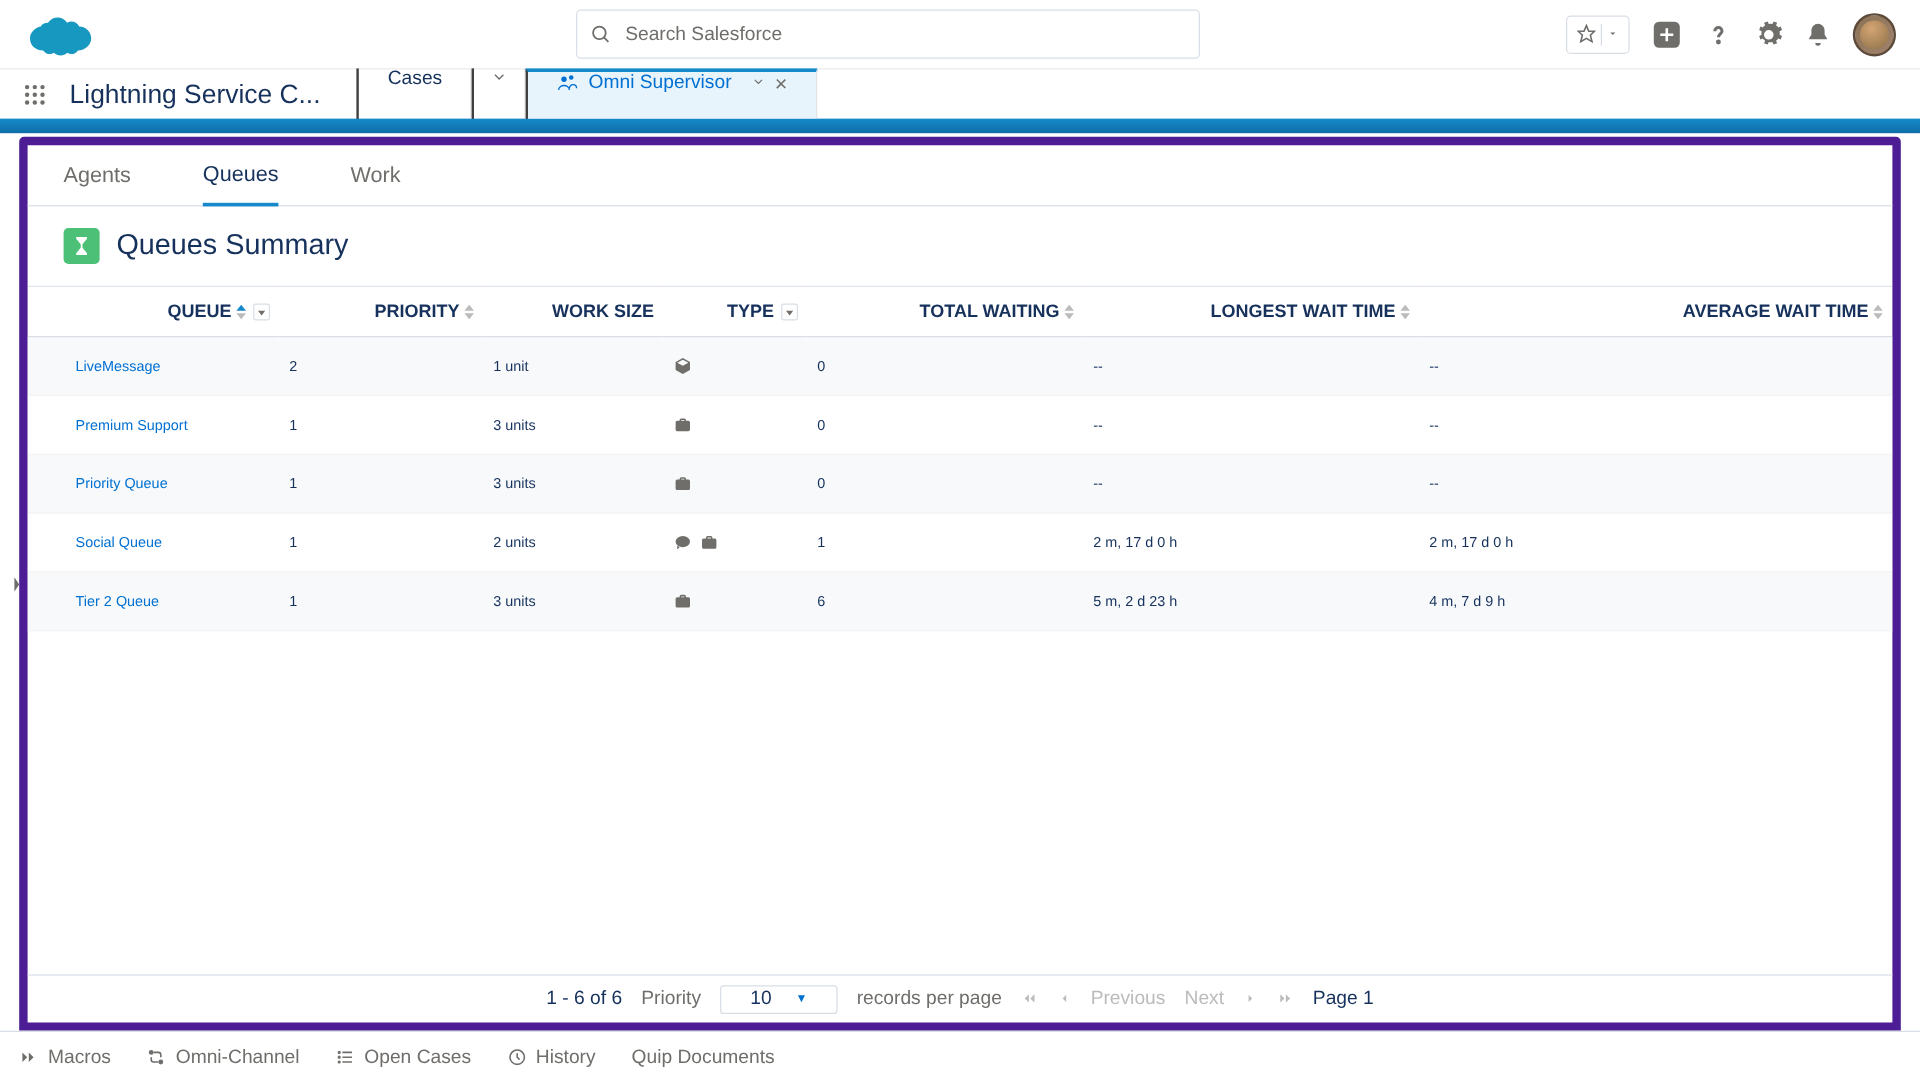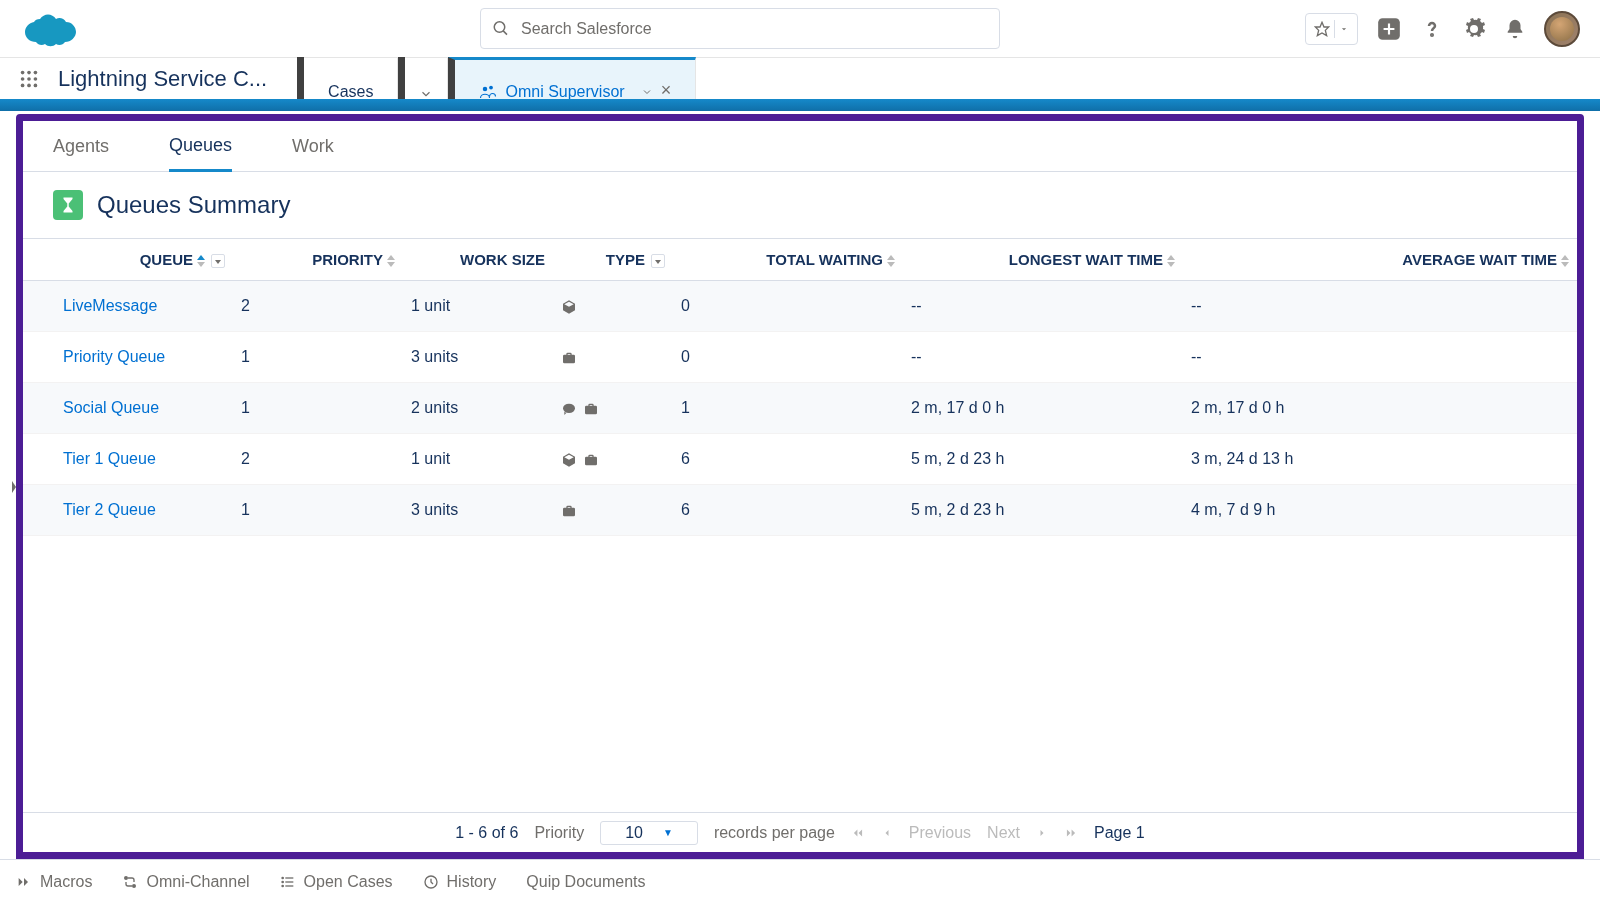--- a/index.html
+++ b/index.html
@@ -16,21 +16,21 @@
 .fav-btn .star{color:#706e6b;padding:0 4px}
 .fav-btn .drop{border-left:1px solid #d8dde6;padding:0 4px;color:#706e6b}
 .hicon{color:#706e6b;cursor:pointer;display:flex;align-items:center}
 .avatar{width:36px;height:36px;border-radius:50%;background:linear-gradient(135deg,#8b7355,#a0826d);border:2px solid #5c4a3a;overflow:hidden;position:relative}
 .avatar::after{content:"";position:absolute;inset:4px;background:radial-gradient(circle at 40% 30%,#d4a574,#8b6f47);border-radius:50%}
 .nav-bar{height:44px;display:flex;align-items:center;background:#fff;border-bottom:3px solid #1589ca;position:relative}
 .nav-bar::after{content:"";position:absolute;left:0;right:0;bottom:-12px;height:12px;background:linear-gradient(180deg,#1589ca 0%,#0f6fa8 100%)}
 .app-launcher{margin:0 18px;color:#706e6b;cursor:pointer}
 .app-launcher svg{display:block}
 .app-name{font-size:22px;color:#16325c;font-weight:400;margin-right:30px;white-space:nowrap}
-.nav-tab{height:44px;padding:0 24px;display:flex;align-items:flex-end;font-size:16px;color:#16325c;border-left:7px solid #404040;border-right:1px solid #e5e5e5;cursor:pointer;position:relative}
+.nav-tab{height:44px;padding:0 24px;display:flex;align-items:flex-start;font-size:16px;color:#16325c;border-left:2px solid #404040;border-right:1px solid #e5e5e5;cursor:pointer;position:relative}
 .nav-tab.chev{padding:0 14px;color:#706e6b}
 .nav-tab.active{background:#e8f4fb;border-top:3px solid #1589ca;color:#0070d2}
 .nav-tab .ticon{margin-right:8px;color:#706e6b}
 .nav-tab.active .ticon{color:#0070d2}
 .nav-tab .tchev{margin-left:16px;color:#706e6b;cursor:pointer}
 .nav-tab .tclose{margin-left:8px;color:#706e6b;cursor:pointer;font-size:18px}
 .content-wrap{position:absolute;top:114px;left:16px;right:16px;bottom:44px;background:#fff;border:7px solid #4c1d95;border-radius:4px 4px 0 0;display:flex;flex-direction:column}
 .side-handle{position:absolute;left:-16px;top:50%;transform:translateY(-50%);width:14px;height:40px;display:flex;align-items:center;justify-content:center}
 .side-handle svg{color:#706e6b}
 .inner-tabs{height:51px;display:flex;align-items:center;padding:0 30px;border-bottom:1px solid #d8dde6}
@@ -43,21 +43,21 @@
 .table-wrap{flex:1;overflow:auto}
 table{width:100%;border-collapse:collapse}
 thead th{text-align:right;padding:12px 8px;font-size:15px;font-weight:700;color:#16325c;border-top:1px solid #d8dde6;border-bottom:1px solid #d8dde6;white-space:nowrap}
 thead th:first-child{padding-left:40px}
 .sort-arrows{display:inline-flex;flex-direction:column;margin-left:4px;line-height:0;vertical-align:middle}
 .sort-arrows .up{border-left:4px solid transparent;border-right:4px solid transparent;border-bottom:5px solid #1589ca;margin-bottom:2px}
 .sort-arrows .down{border-left:4px solid transparent;border-right:4px solid transparent;border-top:5px solid #bbb}
 .sort-arrows.dim .up{border-bottom-color:#bbb}
 .col-drop{display:inline-block;width:14px;height:14px;border:1px solid #d8dde6;border-radius:2px;margin-left:6px;vertical-align:middle;position:relative}
 .col-drop::after{content:"";position:absolute;left:3px;top:5px;border-left:3px solid transparent;border-right:3px solid transparent;border-top:4px solid #706e6b}
-tbody td{padding:16px 8px;font-size:16px;color:#16325c;border-bottom:1px solid #f3f2f2}
+tbody td{padding:16px 8px;font-size:12px;color:#16325c;border-bottom:1px solid #f3f2f2}
 tbody td:first-child{padding-left:40px}
 tbody tr:nth-child(odd){background:#f7f9fb}
 tbody tr:nth-child(even){background:#fff}
 .qlink{color:#0070d2;cursor:pointer}
 .type-icon{color:#706e6b;margin-right:6px}
 .pager{height:40px;border-top:1px solid #d8dde6;display:flex;align-items:center;justify-content:center;gap:16px;font-size:16px;color:#706e6b}
 .pager .sel{border:1px solid #d8dde6;border-radius:3px;padding:2px 24px;display:inline-flex;align-items:center;gap:20px;color:#16325c}
 .pager .sel .dd{color:#0070d2;font-size:10px}
 .pager .pbtn{color:#bbb;cursor:pointer}
 .pager .ptxt{color:#bbb}
@@ -218,20 +218,31 @@
             <td>2</td>
             <td>1 unit</td>
             <td><span class="type-icon"><svg width="16" height="16" viewBox="0 0 24 24" fill="#706e6b">
                   <path d="M12 2l9 5v10l-9 5-9-5V7l9-5zm0 2.3L5 8l7 3.8L19 8l-7-3.7z"></path>
                 </svg></span></td>
             <td>0</td>
             <td>--</td>
             <td>--</td>
           </tr>
           <tr>
+            <td><span class="qlink">Premium Support</span></td>
+            <td>1</td>
+            <td>3 units</td>
+            <td><span class="type-icon"><svg width="16" height="16" viewBox="0 0 24 24" fill="#706e6b">
+                  <path d="M10 4h4a2 2 0 012 2v1h3a2 2 0 012 2v9a2 2 0 01-2 2H5a2 2 0 01-2-2V9a2 2 0 012-2h3V6a2 2 0 012-2zm0 3h4V6h-4v1z"></path>
+                </svg></span></td>
+            <td>0</td>
+            <td>--</td>
+            <td>--</td>
+          </tr>
+          <tr>
             <td><span class="qlink">Priority Queue</span></td>
             <td>1</td>
             <td>3 units</td>
             <td><span class="type-icon"><svg width="16" height="16" viewBox="0 0 24 24" fill="#706e6b">
                   <path d="M10 4h4a2 2 0 012 2v1h3a2 2 0 012 2v9a2 2 0 01-2 2H5a2 2 0 01-2-2V9a2 2 0 012-2h3V6a2 2 0 012-2zm0 3h4V6h-4v1z"></path>
                 </svg></span></td>
             <td>0</td>
             <td>--</td>
             <td>--</td>
           </tr>
@@ -241,33 +252,20 @@
             <td>2 units</td>
             <td><span class="type-icon"><svg width="16" height="16" viewBox="0 0 24 24" fill="#706e6b">
                   <ellipse cx="12" cy="11" rx="9" ry="7"></ellipse>
                   <path d="M8 18l-3 3v-5" fill="#706e6b"></path>
                 </svg></span><span class="type-icon"><svg width="16" height="16" viewBox="0 0 24 24" fill="#706e6b">
                   <path d="M10 4h4a2 2 0 012 2v1h3a2 2 0 012 2v9a2 2 0 01-2 2H5a2 2 0 01-2-2V9a2 2 0 012-2h3V6a2 2 0 012-2zm0 3h4V6h-4v1z"></path>
                 </svg></span></td>
             <td>1</td>
             <td>2 m, 17 d 0 h</td>
             <td>2 m, 17 d 0 h</td>
-          </tr>
-          <tr>
-            <td><span class="qlink">Tier 1 Queue</span></td>
-            <td>2</td>
-            <td>1 unit</td>
-            <td><span class="type-icon"><svg width="16" height="16" viewBox="0 0 24 24" fill="#706e6b">
-                  <path d="M12 2l9 5v10l-9 5-9-5V7l9-5zm0 2.3L5 8l7 3.8L19 8l-7-3.7z"></path>
-                </svg></span><span class="type-icon"><svg width="16" height="16" viewBox="0 0 24 24" fill="#706e6b">
-                  <path d="M10 4h4a2 2 0 012 2v1h3a2 2 0 012 2v9a2 2 0 01-2 2H5a2 2 0 01-2-2V9a2 2 0 012-2h3V6a2 2 0 012-2zm0 3h4V6h-4v1z"></path>
-                </svg></span></td>
-            <td>6</td>
-            <td>5 m, 2 d 23 h</td>
-            <td>3 m, 24 d 13 h</td>
           </tr>
           <tr>
             <td><span class="qlink">Tier 2 Queue</span></td>
             <td>1</td>
             <td>3 units</td>
             <td><span class="type-icon"><svg width="16" height="16" viewBox="0 0 24 24" fill="#706e6b">
                   <path d="M10 4h4a2 2 0 012 2v1h3a2 2 0 012 2v9a2 2 0 01-2 2H5a2 2 0 01-2-2V9a2 2 0 012-2h3V6a2 2 0 012-2zm0 3h4V6h-4v1z"></path>
                 </svg></span></td>
             <td>6</td>
             <td>5 m, 2 d 23 h</td>

